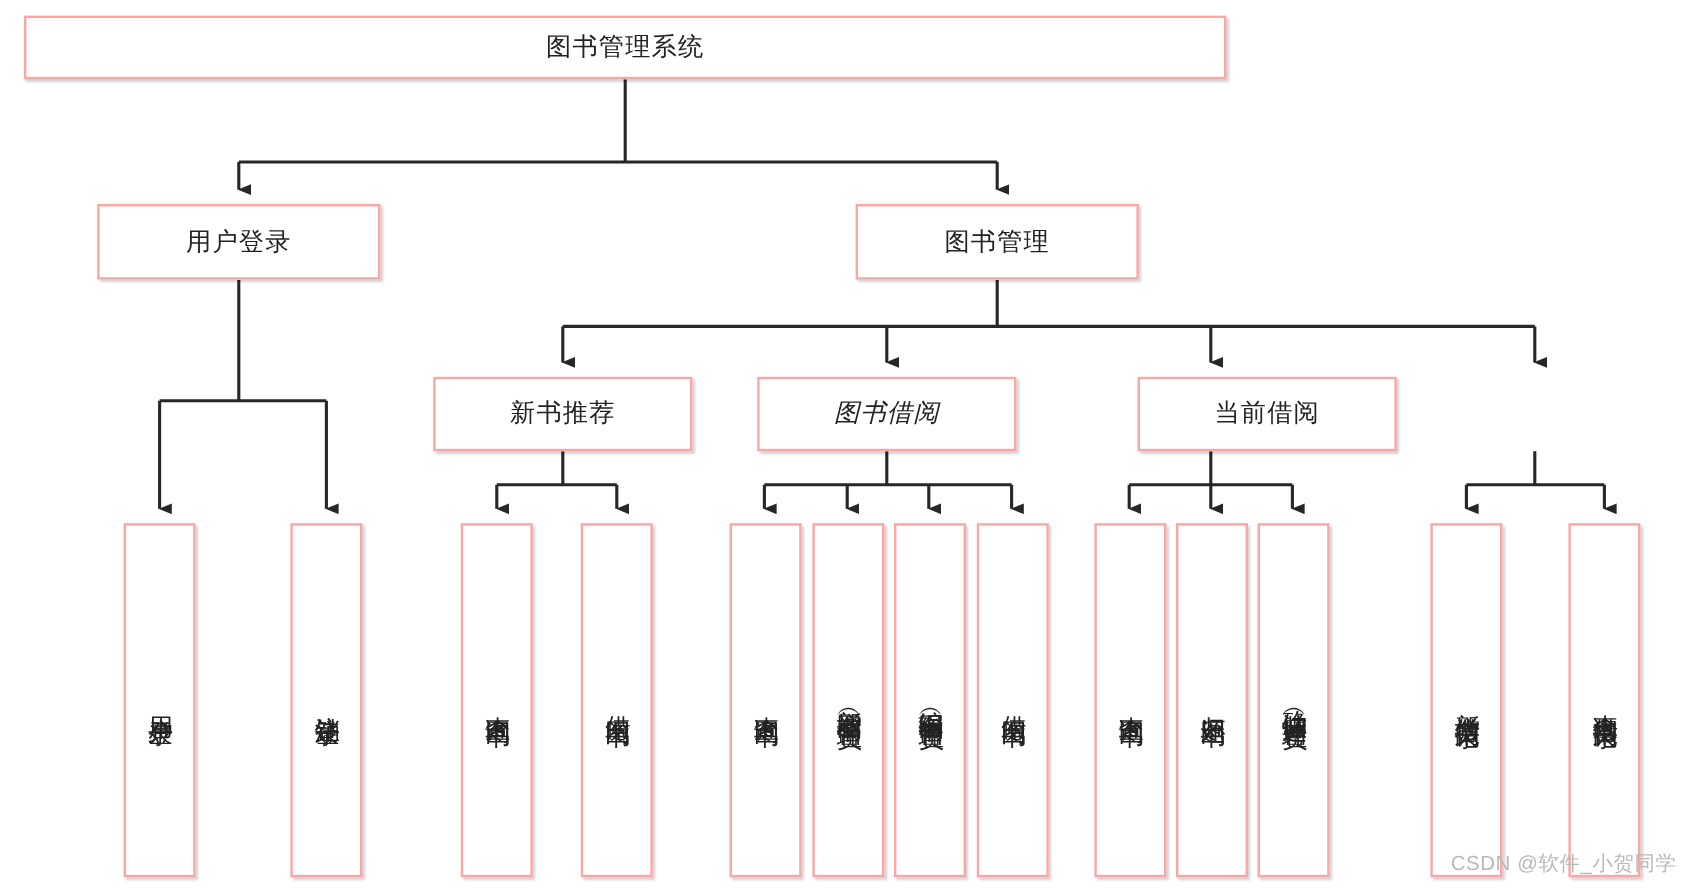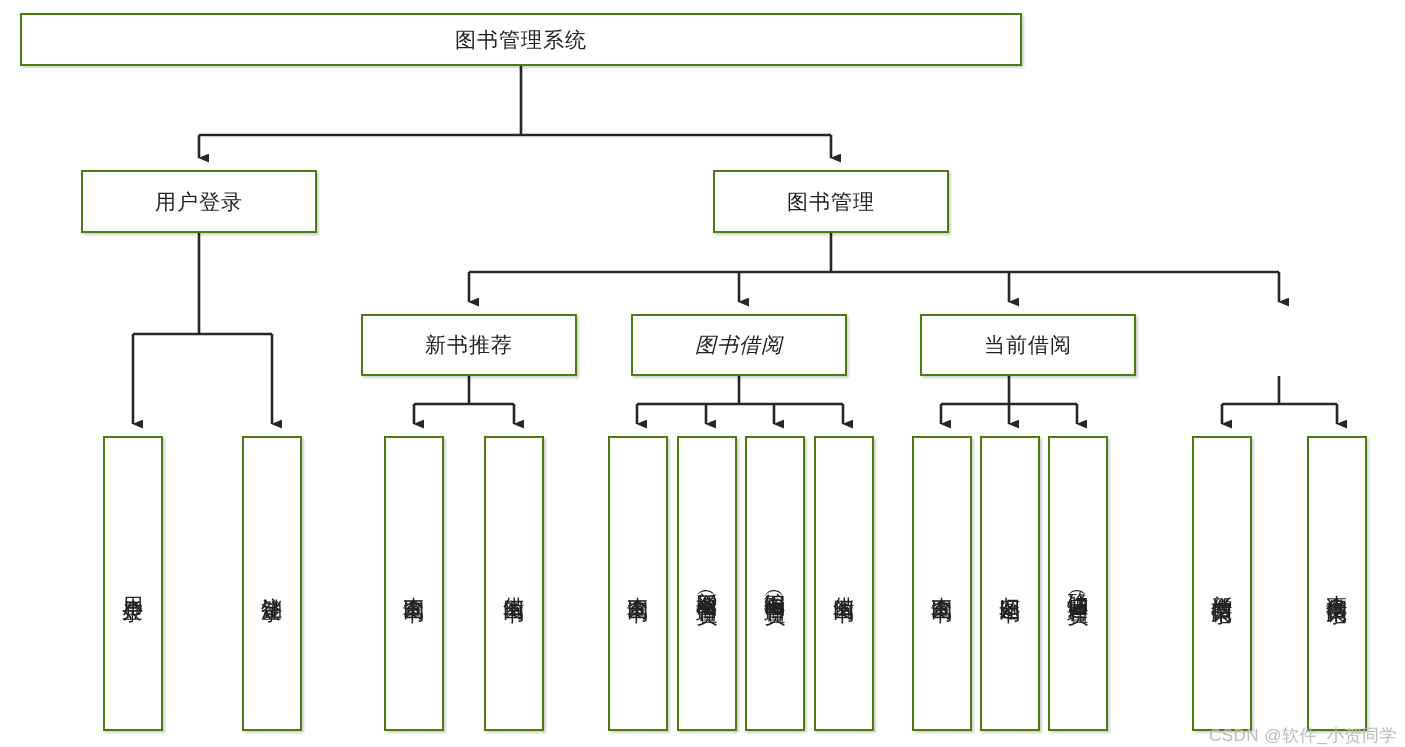--- a/index.html
+++ b/index.html
@@ -23,21 +23,21 @@
   svg#edges {
     position: absolute;
     left: 0;
     top: 0;
     width: 1405px;
     height: 747px;
   }
   .node {
     position: absolute;
     box-sizing: border-box;
-    border: 2px solid #4d7c0f;
+    border: 2px solid #fca5a5;
     background: #ffffff;
     display: flex;
     align-items: center;
     justify-content: center;
     color: #222222;
     box-shadow: 2px 2px 2px rgba(0,0,0,0.18);
   }
   .node.horizontal {
     font-size: 21px;
     line-height: 1.1;
@@ -54,21 +54,21 @@
   }
   .node.vertical .vlabel {
     writing-mode: vertical-rl;
     text-orientation: upright;
     display: block;
     text-align: center;
   }
   .watermark {
     position: absolute;
     right: 8px;
-    bottom: 0;
+    bottom: 16px;
     font-size: 17px;
     color: #b9b9b9;
     letter-spacing: 0.5px;
     white-space: nowrap;
     user-select: none;
   }
 </style>
 </head>
 <body>
 
@@ -135,21 +135,21 @@
   <div class="node horizontal" style="left:713px; top:170px; width:236px; height:63px;">
     <span>图书管理</span>
   </div>
 
   <div class="node horizontal" style="left:361px; top:314px; width:216px; height:62px;">
     <span>新书推荐</span>
   </div>
   <div class="node horizontal" style="left:631px; top:314px; width:216px; height:62px;font-style:italic;">
     <span>图书借阅</span>
   </div>
-  <div class="node horizontal" style="left:920px; top:314px; width:216px; height:62px;">
+  <div class="node horizontal" style="left:948px; top:314px; width:216px; height:62px;">
     <span>当前借阅</span>
   </div>
 
   <div class="node vertical" style="left:103px; top:436px; width:60px; height:295px;">
     <span class="vlabel">用户登录</span>
   </div>
   <div class="node vertical" style="left:242px; top:436px; width:60px; height:295px;">
     <span class="vlabel">注销登录</span>
   </div>
 

